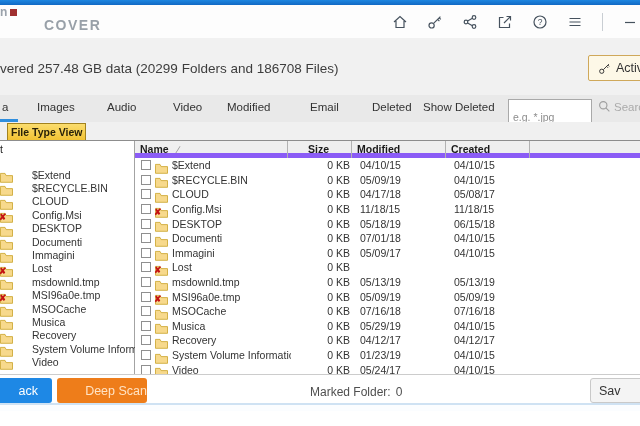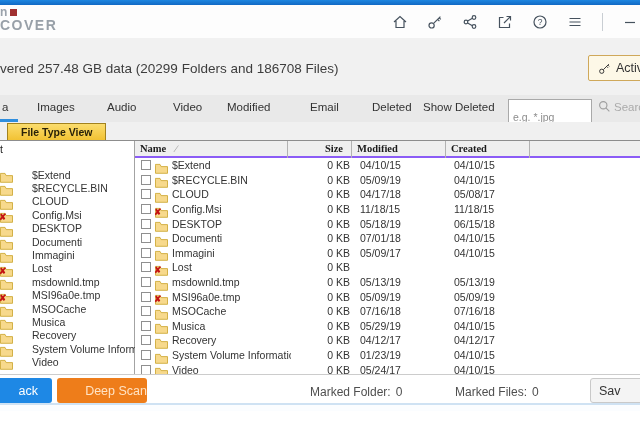--- a/index.html
+++ b/index.html
@@ -9,21 +9,21 @@
 
   
   .topstrip { position:absolute; left:0; top:0; width:640px; height:5px;
               background:linear-gradient(#1e86e0,#1169c4); }
 
   
   .titlebar { position:absolute; left:0; top:5px; width:640px; height:33px; background:#fdfdfd; }
   .logo { position:absolute; left:0; top:1px; line-height:13px; color:#9aa2ab; font-weight:bold; }
   .logo-top { font-size:12px; letter-spacing:1px; }
   .logo-sq { display:inline-block; width:7px; height:7px; background:#a03030; margin-left:2px; }
-  .logo-bottom { font-size:14px; letter-spacing:1.5px; color:#98a0a8; }
+  .logo-bottom { font-size:14px; letter-spacing:1.5px; color:#98a0a8;padding-left:44px; }
   .tb-icons { position:absolute; right:2px; top:0; height:33px; display:flex; align-items:center; gap:19px; }
   .tbi { width:16px; height:16px; display:inline-flex; align-items:center; justify-content:center; cursor:pointer; }
   .tbi svg { stroke:#46525e; fill:none; stroke-width:1.2; }
   .tb-sep { width:1px; height:18px; background:#c9ced3; }
 
   
   .infobar { position:absolute; left:0; top:38px; width:640px; height:57px; background:#f1f1f1; }
   .summary { position:absolute; left:0; top:23px; font-size:13.5px; color:#3d3d3d; white-space:nowrap; }
   .activate { position:absolute; left:588px; top:17px; height:26px; width:90px;
               background:#fdf8e7; border:1px solid #cfa85a; border-radius:2px;
@@ -38,21 +38,21 @@
   .searchbox { position:absolute; left:508px; top:4px; width:84px; height:35px;
                border:1px solid #a9a9a9; background:#fff; font-family:"Liberation Sans",sans-serif;
                font-size:10.5px; color:#333; padding:0 4px; }
   .searchbox::placeholder { color:#8d8d8d; }
   .search-lab { position:absolute; left:598px; top:5px; display:flex; align-items:center; gap:3px;
                 font-size:11.5px; color:#ababab; cursor:pointer; }
   .search-lab svg { stroke:#9e9e9e; fill:none; stroke-width:1.4; }
 
   
   .viewstrip { position:absolute; left:0; top:122px; width:640px; height:18px; background:#f0f0f0; }
-  .viewtab { position:absolute; left:7px; top:1px; height:17px; line-height:16px; padding:0 13px;
+  .viewtab { position:absolute; left:7px; top:1px; height:17px; line-height:16px; padding:0 3px;
              background:linear-gradient(#fbdd6e,#f2c233); border:1px solid #a2821e; border-bottom:none;
              font-size:10.5px; font-weight:bold; color:#2a2208; cursor:pointer; }
 
   
   .main { position:absolute; left:0; top:140px; width:640px; height:249px; border-top:1px solid #8d8d8d; background:#fff; }
 
   
   .tree { position:absolute; left:0; top:0; width:135px; height:249px; background:#fff; border-right:1px solid #a3a3a3; }
   .tree-root { position:absolute; left:0; top:2px; width:8px; overflow:hidden; font-size:10.5px; color:#222; }
   .tree-items { position:absolute; left:0; top:27px; width:135px; }
@@ -62,24 +62,24 @@
   .titem .foldwrap { position:absolute; left:0; top:1px; }
   .delx { display:none; position:absolute; left:-1px; bottom:-2px; color:#c41212; font-size:9px; font-weight:bold; line-height:9px; }
   .foldwrap.del .delx { display:block; }
   .tree-hscroll { position:absolute; left:0; bottom:1px; right:1px; height:12px; background:#f2f2f2;
                   border-top:1px solid #dcdcdc; cursor:pointer; }
   .tree-hscroll .arr { position:absolute; right:3px; top:-1px; font-size:10px; color:#444; }
 
   
   .table { position:absolute; left:135px; top:0; right:0; height:249px; }
   .thead { display:grid; grid-template-columns:153px 64px 94px 84px 1fr; height:17px;
-           background:#efefef; border-bottom:2px solid #8b5cf6; align-items:center;font-family:Liberation Serif, serif; }
+           background:#efefef; border-bottom:5px solid #8b5cf6; align-items:center; }
   .th { font-size:10.5px; font-weight:bold; color:#1b1b1b; border-right:1px solid #b2b2b2; height:17px;
         line-height:16px; padding-left:5px; overflow:hidden; white-space:nowrap; }
-  .th.size-th { text-align:right; padding-right:8px; padding-left:0; }
+  .th.size-th { text-align:right; padding-right:22px; padding-left:0; }
   .th.empty { border-right:none; }
   .sort { color:#8a8a8a; font-weight:normal; margin-left:9px; font-size:10px; }
   .tbody { background:#fff; }
   .trow { display:grid; grid-template-columns:15px 17px 119px 64px 94px 84px 1fr;
           height:14.6px; align-items:center; padding-left:5px; cursor:pointer; }
   .cb { display:inline-block; width:10px; height:10px; background:#fff; border:1px solid #8f8f8f; margin-left:1px; cursor:pointer; }
   .cell { font-size:10.5px; color:#333; white-space:nowrap; overflow:hidden; }
   .csize { text-align:right; padding-right:5px; }
   .cmod, .ccre { padding-left:5px; }
 
@@ -568,18 +568,17 @@
   </div>
 </div>
     </div>
 
   </div>
 
   <div class="bottombar">
     <button class="btn back">ack</button>
     <button class="btn deepscan">Deep Scan</button>
     <span class="marked" style="left:310px"><span>Marked Folder:</span><span class="val">0</span></span>
-    <span class="marked" style="left:455px"><span>Marked Files:</span><span class="val">0</span></span>
     <button class="btn save">Sav</button>
     <div class="bottomstrip"></div>
   </div>
 
 </div>
 
 </body></html>

